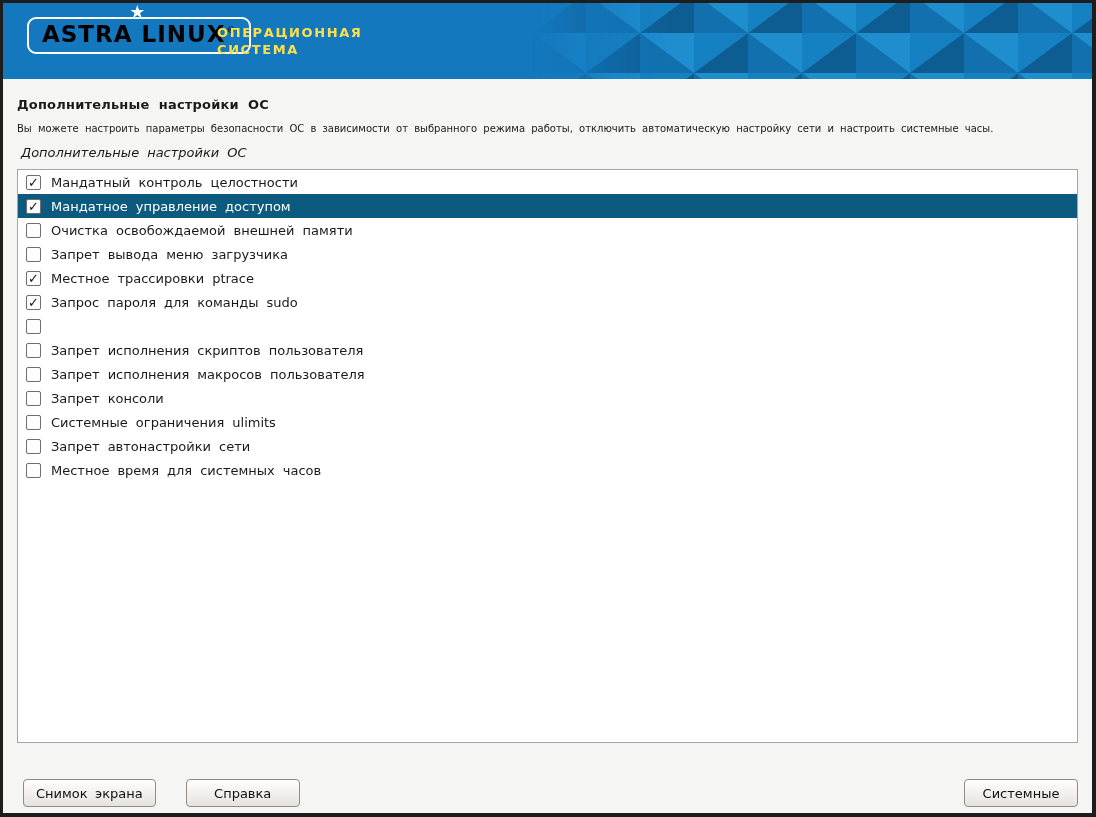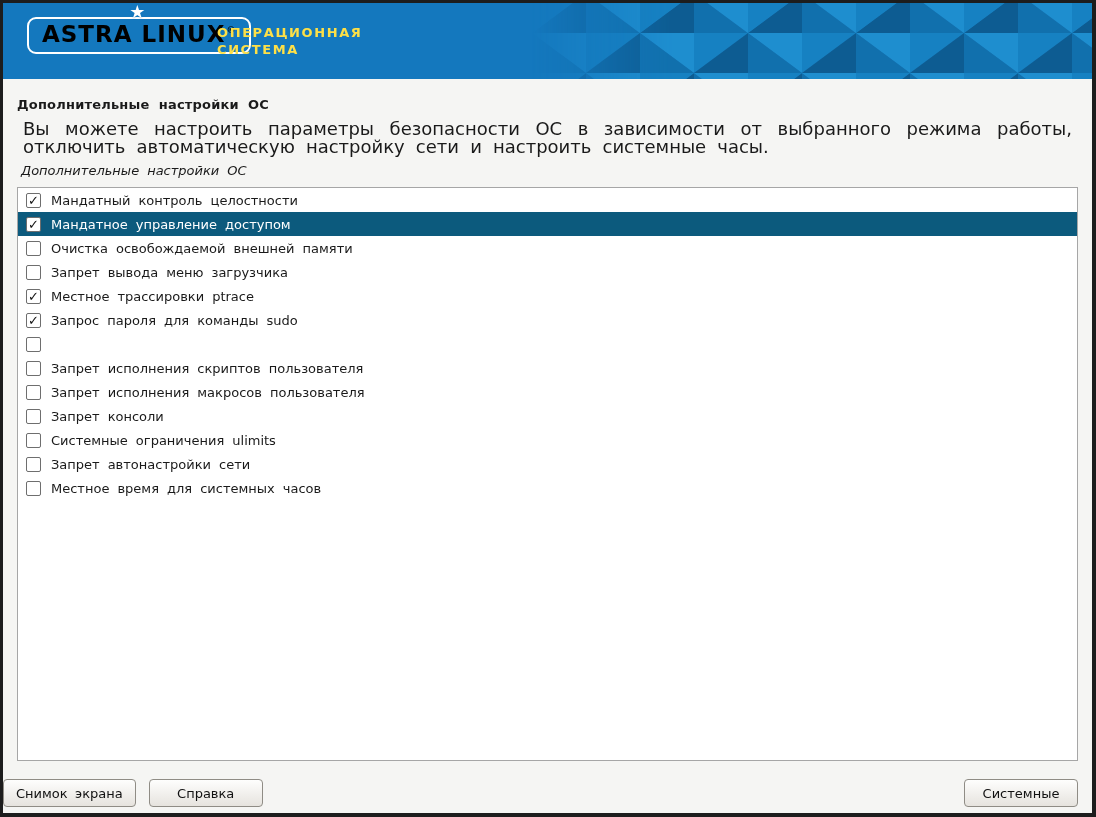--- a/index.html
+++ b/index.html
@@ -46,21 +46,21 @@
     letter-spacing: 1.6px; line-height: 17px;
   }
 
   
   main { padding: 0 14px; }
   .title {
     font-size: 13px; font-weight: bold;
     margin: 18px 0 0; word-spacing: 0.35em; letter-spacing: 0.2px;
   }
   .desc {
-    margin: 8px 6px 0; font-size: 18px; line-height: 18px;
+    margin: 8px 0 0; font-size: 10px; line-height: 18px;
     text-align: justify; word-spacing: 0.3em;
   }
   .list-label {
     margin: 7px 0 7px; padding-left: 4px;
     font-style: italic; font-size: 13px; word-spacing: 0.3em; height: 17px;
   }
   .listbox {
     background: #ffffff; border: 1px solid #a6a6a6;
     height: 574px; overflow: hidden;
   }
@@ -71,22 +71,22 @@
   .row.selected { background: var(--selection, #0c5a7d); color: #ffffff; }
   .cb {
     width: 15px; height: 15px; flex: 0 0 auto;
     background: #ffffff; border: 1px solid #6e6e6e; border-radius: 2px;
     display: flex; align-items: center; justify-content: center;
     font-size: 13px; font-weight: bold; color: #111; line-height: 1;
   }
 
   
   footer {
-    position: absolute; left: 0; right: 14px; bottom: 6px;
-    display: flex; gap: 13px; margin-top: 47px;
+    position: absolute; left: 20px; right: 14px; bottom: 6px;
+    display: flex; gap: 30px; margin-top: 47px;
   }
   .spacer { flex: 1; }
   button {
     min-width: 114px; height: 28px; padding: 0 12px;
     font-family: "DejaVu Sans", "Liberation Sans", sans-serif;
     font-size: 13px; word-spacing: 0.25em; color: #111;
     background: linear-gradient(#fefefd, #e6e3de);
     border: 1px solid #8f8c85; border-radius: 4px;
   }
 </style>

